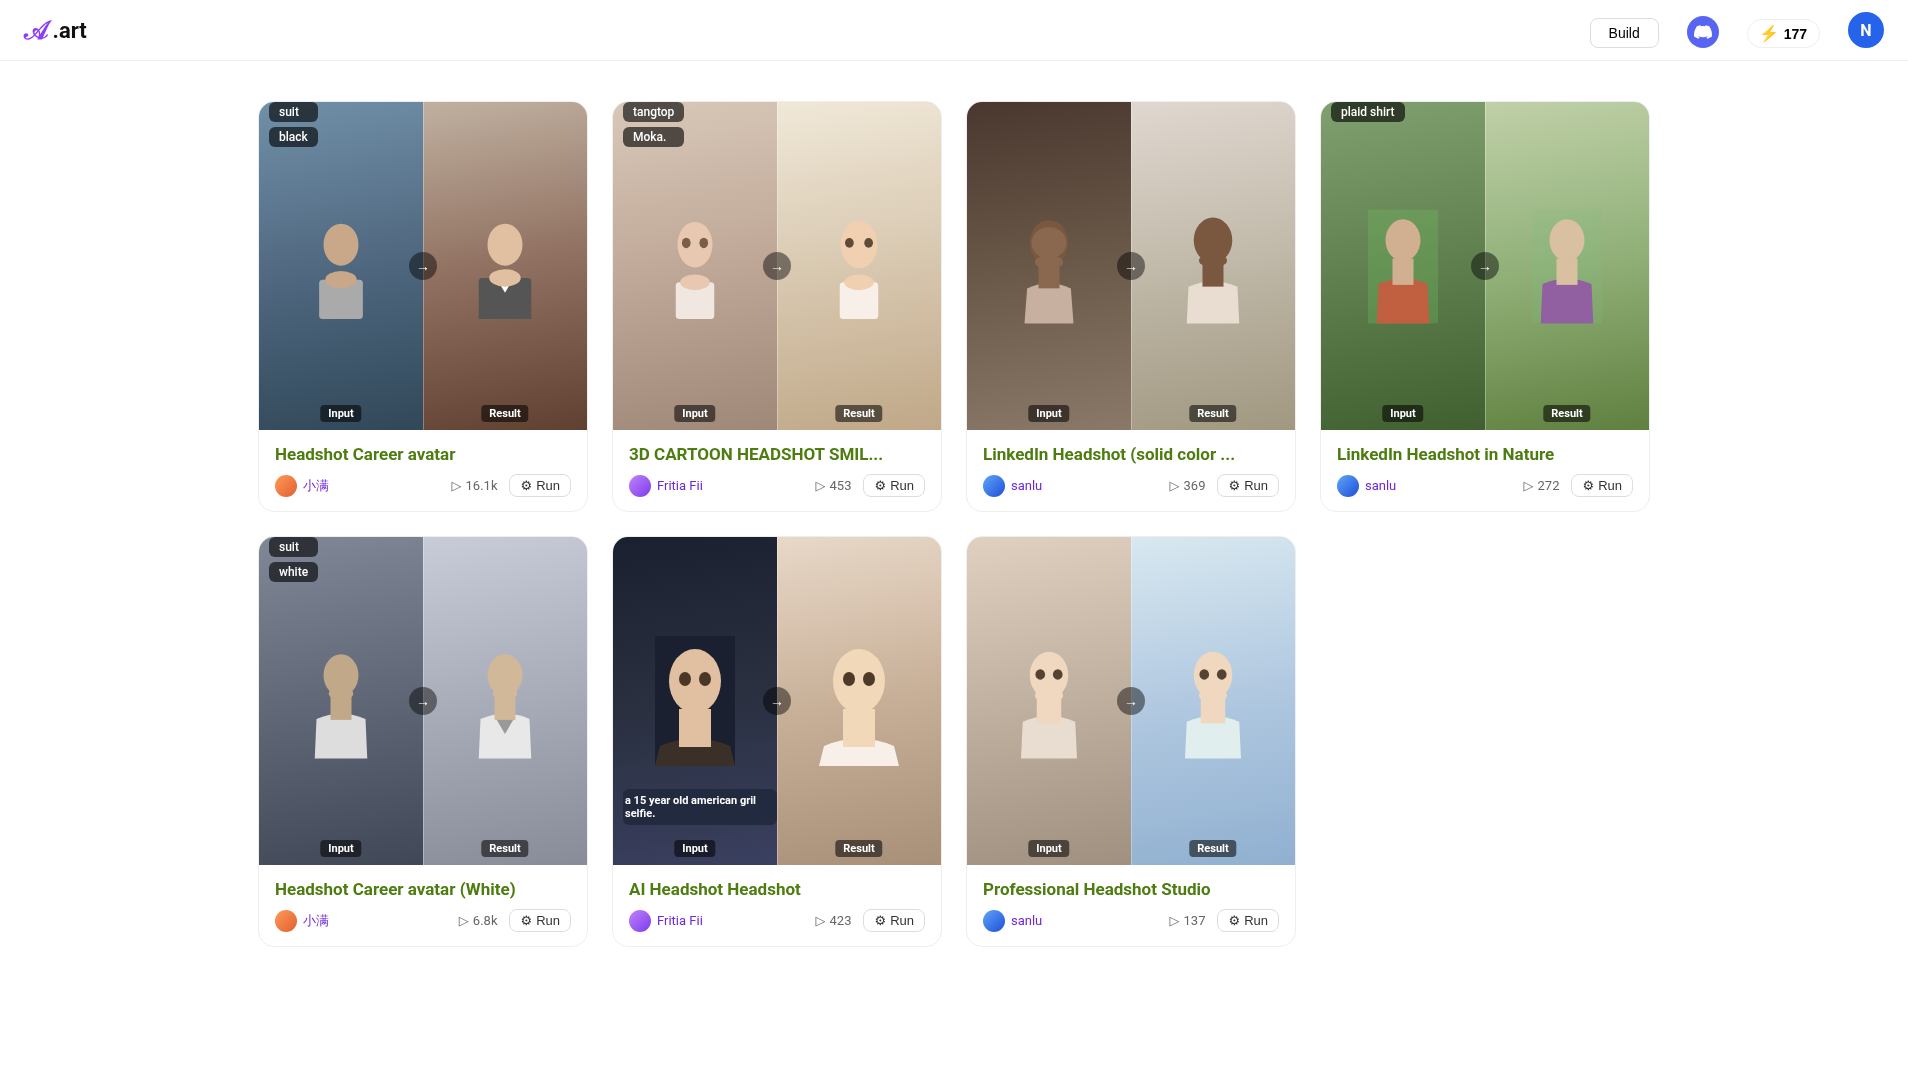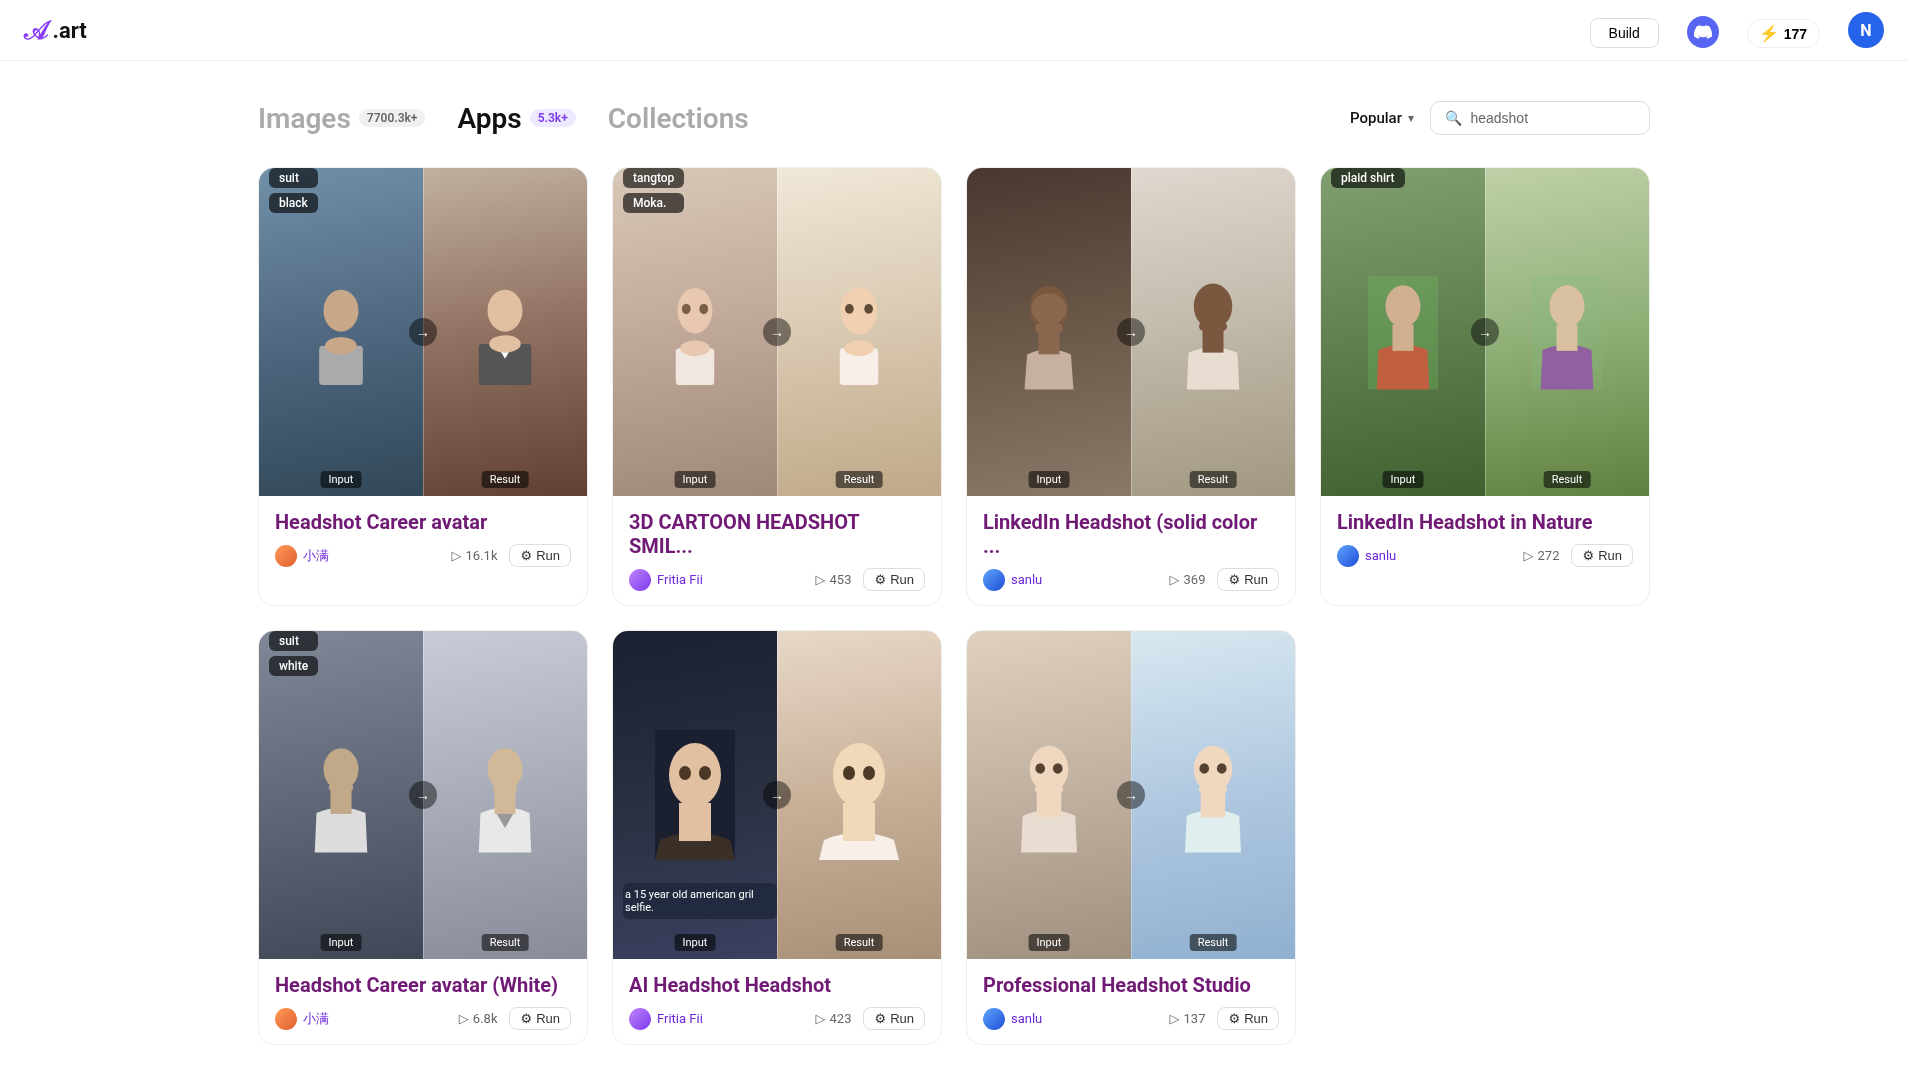--- a/index.html
+++ b/index.html
@@ -180,20 +180,21 @@
       display: flex;
     }
     .card-image-half {
       flex: 1;
       background: #d1d5db;
       display: flex;
       align-items: flex-end;
       justify-content: center;
       position: relative;
       overflow: hidden;
+      font-weight: bold;
     }
     .card-image-label {
       position: absolute;
       bottom: 8px;
       left: 50%;
       transform: translateX(-50%);
       background: rgba(0,0,0,0.55);
       color: #fff;
       font-size: 11px;
       border-radius: 4px;
@@ -244,24 +245,24 @@
       padding: 5px 2px;
       max-width: 160px;
       z-index: 6;
     }
 
     
     .card-info {
       padding: 14px 16px 14px 16px;
     }
     .card-title {
-      font-size: 20px;
+      font-size: 17px;
       font-weight: 700;
       margin-bottom: 10px;
-      color: #701a75;
+      color: #4d7c0f;
     }
     .card-meta {
       display: flex;
       align-items: center;
       justify-content: space-between;
     }
     .card-author {
       display: flex;
       align-items: center;
       gap: 6px;
@@ -358,45 +359,20 @@
         <span class="lightning-icon">⚡</span>
         <span>177</span>
       </button>
     </div>
     <div class="avatar-btn">N</div>
   </div>
 </header>
 
 <main class="page">
 
-  <div class="tabs-row">
-    <nav class="tabs">
-      <a class="tab" href="#">
-        <span>Images</span>
-        <span class="tab-badge tab-badge-gray">7700.3k+</span>
-      </a>
-      <a class="tab active" href="#">
-        <span>Apps</span>
-        <span class="tab-badge tab-badge-purple">5.3k+</span>
-      </a>
-      <a class="tab" href="#">
-        <span>Collections</span>
-      </a>
-    </nav>
-    <div class="tabs-right">
-      <div class="sort-dropdown">
-        <span>Popular</span>
-        <span class="chevron-icon">▾</span>
-      </div>
-      <div class="search-box">
-        <span class="search-icon">🔍</span>
-        <input class="search-input" type="text" value="headshot" placeholder="headshot" style="">
-      </div>
-    </div>
-  </div>
 
   <div class="grid">
 
     <div class="card">
       <div class="card-image-container">
         <div class="card-overlay-tags">
           <span class="card-tag">suit</span>
           <span class="card-tag">black</span>
         </div>
         <div class="card-image-half man-suit">

